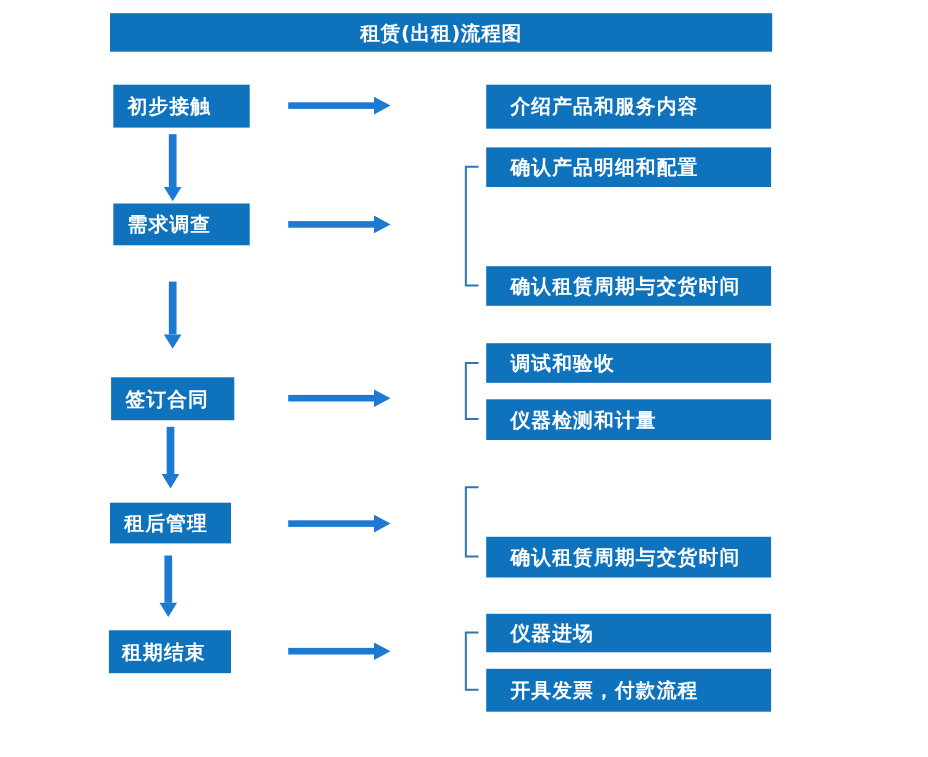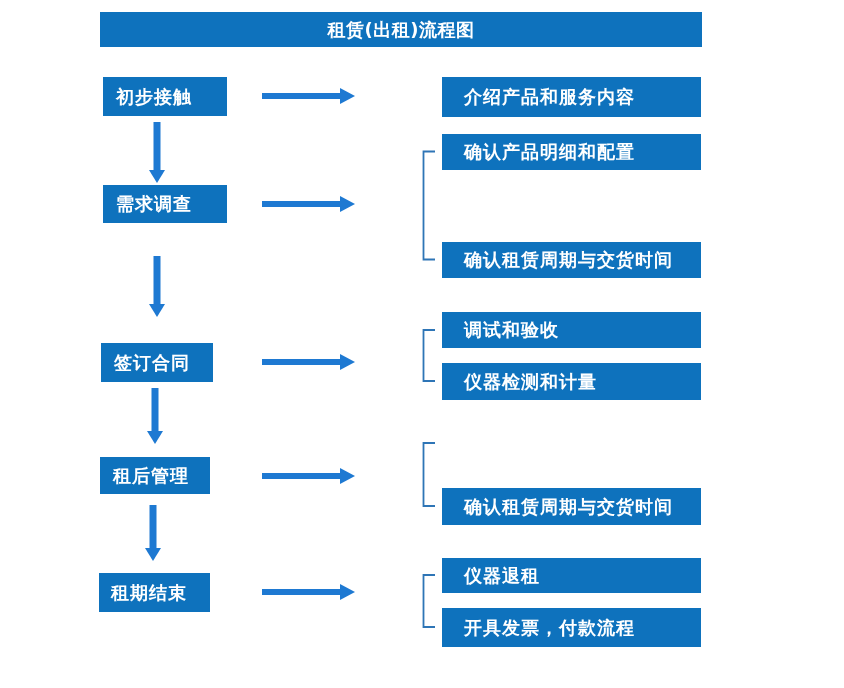--- a/index.html
+++ b/index.html
@@ -105,16 +105,16 @@
   <div class="box right-box" style="left:442px; top:77px;  width:259px; height:40px;">介绍产品和服务内容</div>
 
   <div class="box right-box" style="left:442px; top:134px; width:259px; height:36px;">确认产品明细和配置</div>
   <div class="box right-box" style="left:442px; top:242px; width:259px; height:36px;">确认租赁周期与交货时间</div>
 
   <div class="box right-box" style="left:442px; top:312px; width:259px; height:36px;">调试和验收</div>
   <div class="box right-box" style="left:442px; top:363px; width:259px; height:37px;">仪器检测和计量</div>
 
   <div class="box right-box" style="left:442px; top:488px; width:259px; height:37px;">确认租赁周期与交货时间</div>
 
-  <div class="box right-box" style="left:442px; top:558px; width:259px; height:35px;">仪器退租</div>
+  <div class="box right-box" style="left:442px; top:558px; width:259px; height:35px;">仪器进场</div>
   <div class="box right-box" style="left:442px; top:608px; width:259px; height:39px;">开具发票，付款流程</div>
 
 </div>
 
 </body></html>

